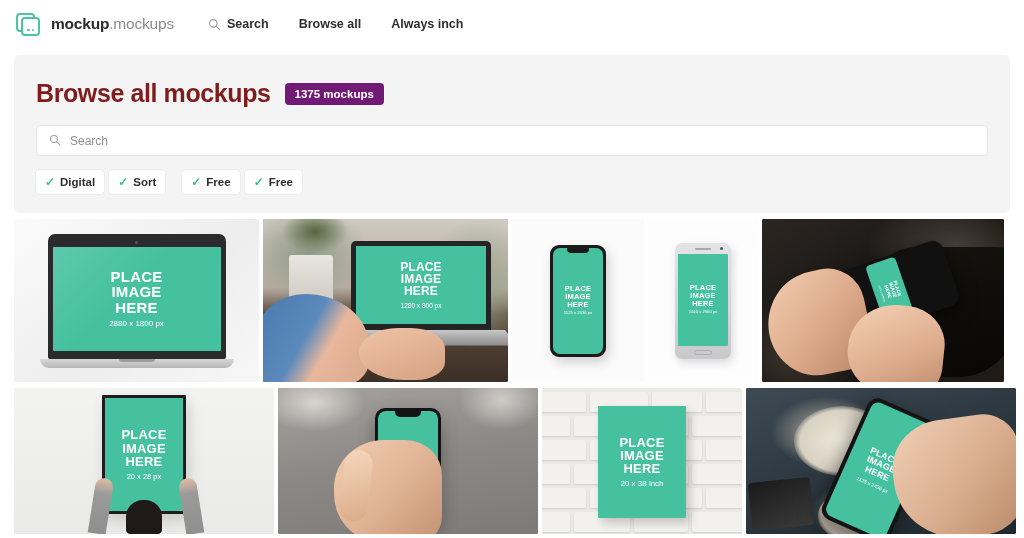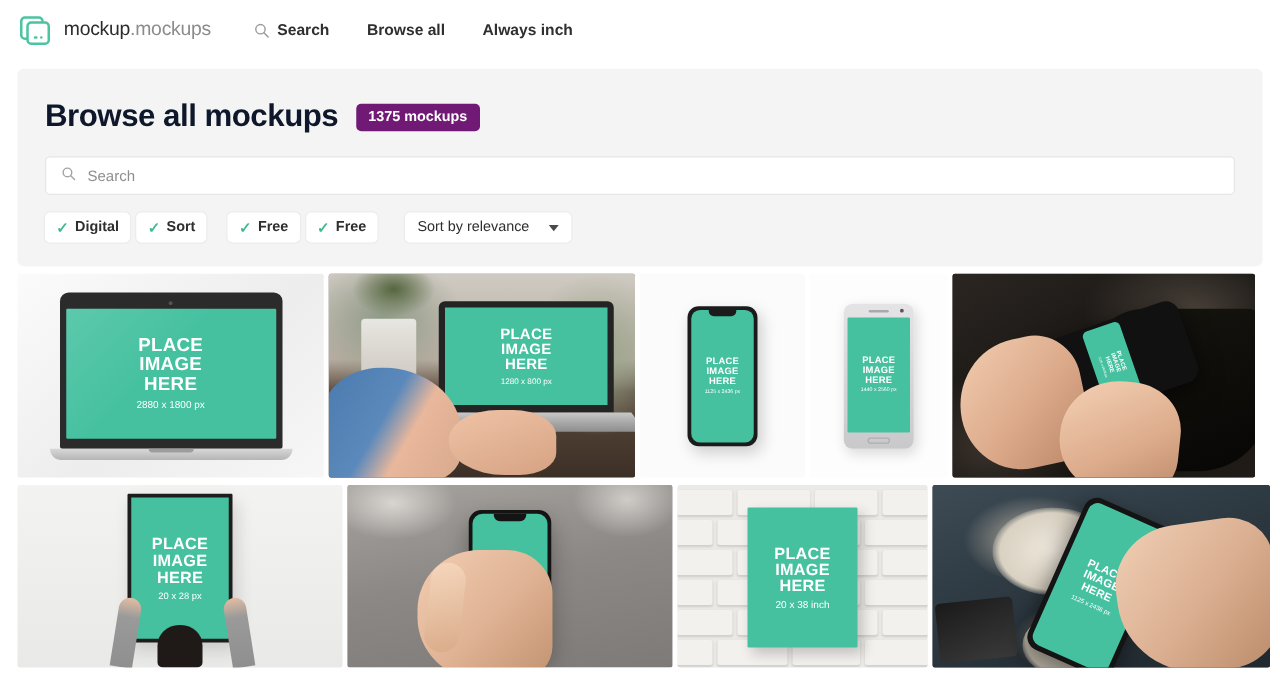--- a/index.html
+++ b/index.html
@@ -29,21 +29,21 @@
   .logo-mark .sq-front {
     position: absolute; left: 5px; top: 6px;
     width: 19px; height: 19px;
     border: 2px solid #4cc4a1; border-radius: 4px;
     background: #fff;
     display: flex; align-items: flex-end; justify-content: center;
     padding-bottom: 3px; gap: 2px;
   }
   .logo-mark .dot { width: 2.5px; height: 2.5px; background: #4cc4a1; border-radius: 50%; }
   .logo-text { font-size: 15.5px; color: #2c2c2c; letter-spacing: -0.2px; white-space: nowrap; }
-  .logo-text .bold { font-weight: 400; text-align: right; }
+  .logo-text .bold { font-weight: 700; text-align: right; }
   .logo-text .light { color: #8c8c8c; font-weight: 400; }
 
   .nav-left { display: flex; align-items: center; margin-left: 24px; gap: 0; }
   .nav-item {
     font-size: 12.5px; color: #2f2f2f; font-weight: 600;
     padding: 0 15px; white-space: nowrap; cursor: pointer;
   }
   .nav-search-ico { margin-left: 10px; margin-right: -9px; display: flex; align-items: center; }
 
   .nav-right { margin-left: auto; display: flex; align-items: center; gap: 0; }
@@ -53,21 +53,21 @@
 
   
   .hero {
     margin: 7px 14px 0 14px;
     background: #f4f4f4;
     border-radius: 5px;
     padding: 24px 22px 22px 22px;
     height: 158px;
   }
   .hero-title-row { display: flex; align-items: center; gap: 14px; }
-  .hero-title { font-size: 25px; font-weight: 700; color: #0f172a; letter-spacing: -0.4px; }
+  .hero-title { font-size: 25px; font-weight: 700; color: #7f1d1d; letter-spacing: -0.4px; }
   .badge {
     background: #701a75; color: #fff;
     font-size: 11.5px; font-weight: 600;
     padding: 5px 10px; border-radius: 4px; white-space: nowrap;
   }
   .search-bar {
     margin-top: 17px;
     background: #fff;
     border: 1px solid #e6e6e6;
     border-radius: 4px;
@@ -413,24 +413,20 @@
       <span class="check">✓</span>
       <span>Sort</span>
     </div>
     <div class="chip chip-gap">
       <span class="check">✓</span>
       <span>Free</span>
     </div>
     <div class="chip">
       <span class="check">✓</span>
       <span>Free</span>
-    </div>
-    <div class="chip chip-sort">
-      <span>Sort by relevance</span>
-      <span class="caret"></span>
     </div>
   </div>
 </div>
 
 <div class="grid-row row1">
 
   <div class="card c1">
     <div class="mb">
       <div class="mb-lid">
         <div class="mb-cam"></div>

